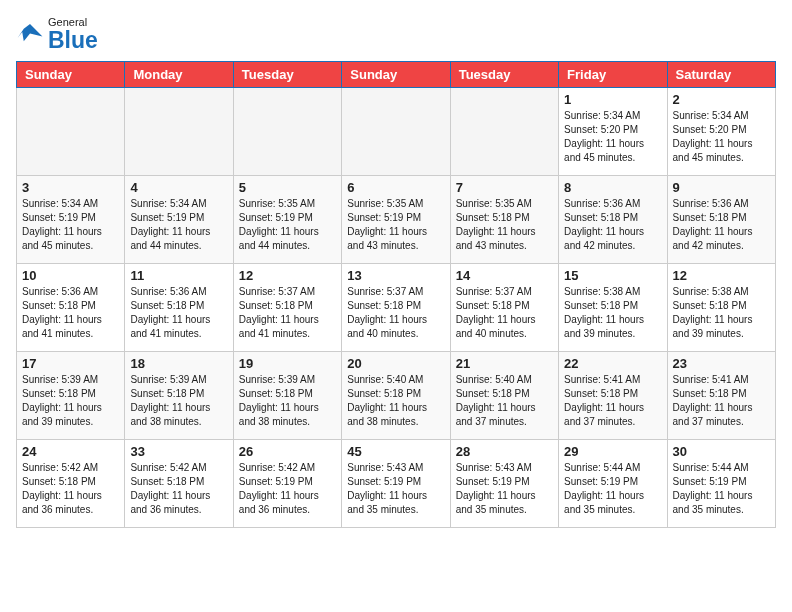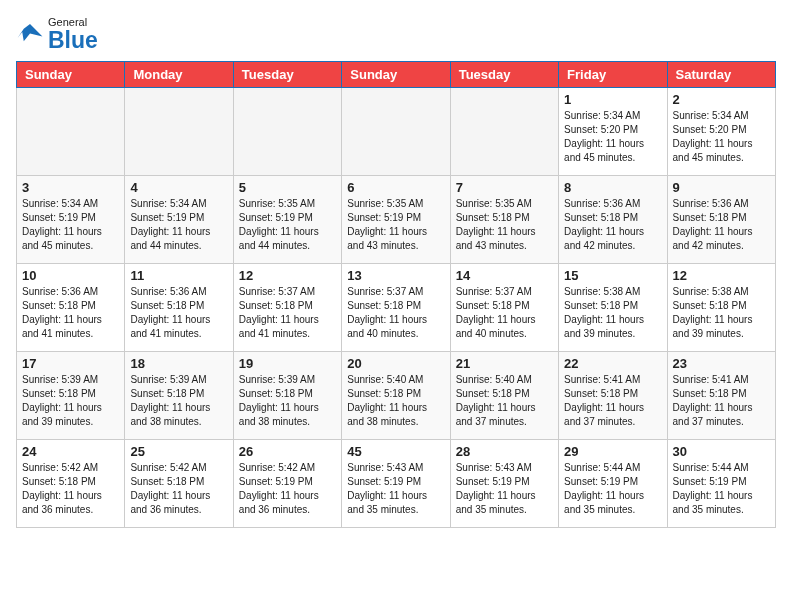--- a/index.html
+++ b/index.html
@@ -286,21 +286,21 @@
       </tr>
       <tr>
         <td>
           <span class="day-num">24</span>
           <div class="day-info" style="white-space: pre-line;">Sunrise: 5:42 AM
 Sunset: 5:18 PM
 Daylight: 11 hours
 and 36 minutes.</div>
         </td>
         <td>
-          <span class="day-num">25</span>
+          <span class="day-num">33</span>
           <div class="day-info" style="white-space: pre-line;">Sunrise: 5:42 AM
 Sunset: 5:18 PM
 Daylight: 11 hours
 and 36 minutes.</div>
         </td>
         <td>
           <span class="day-num">26</span>
           <div class="day-info" style="white-space: pre-line;">Sunrise: 5:42 AM
 Sunset: 5:19 PM
 Daylight: 11 hours

